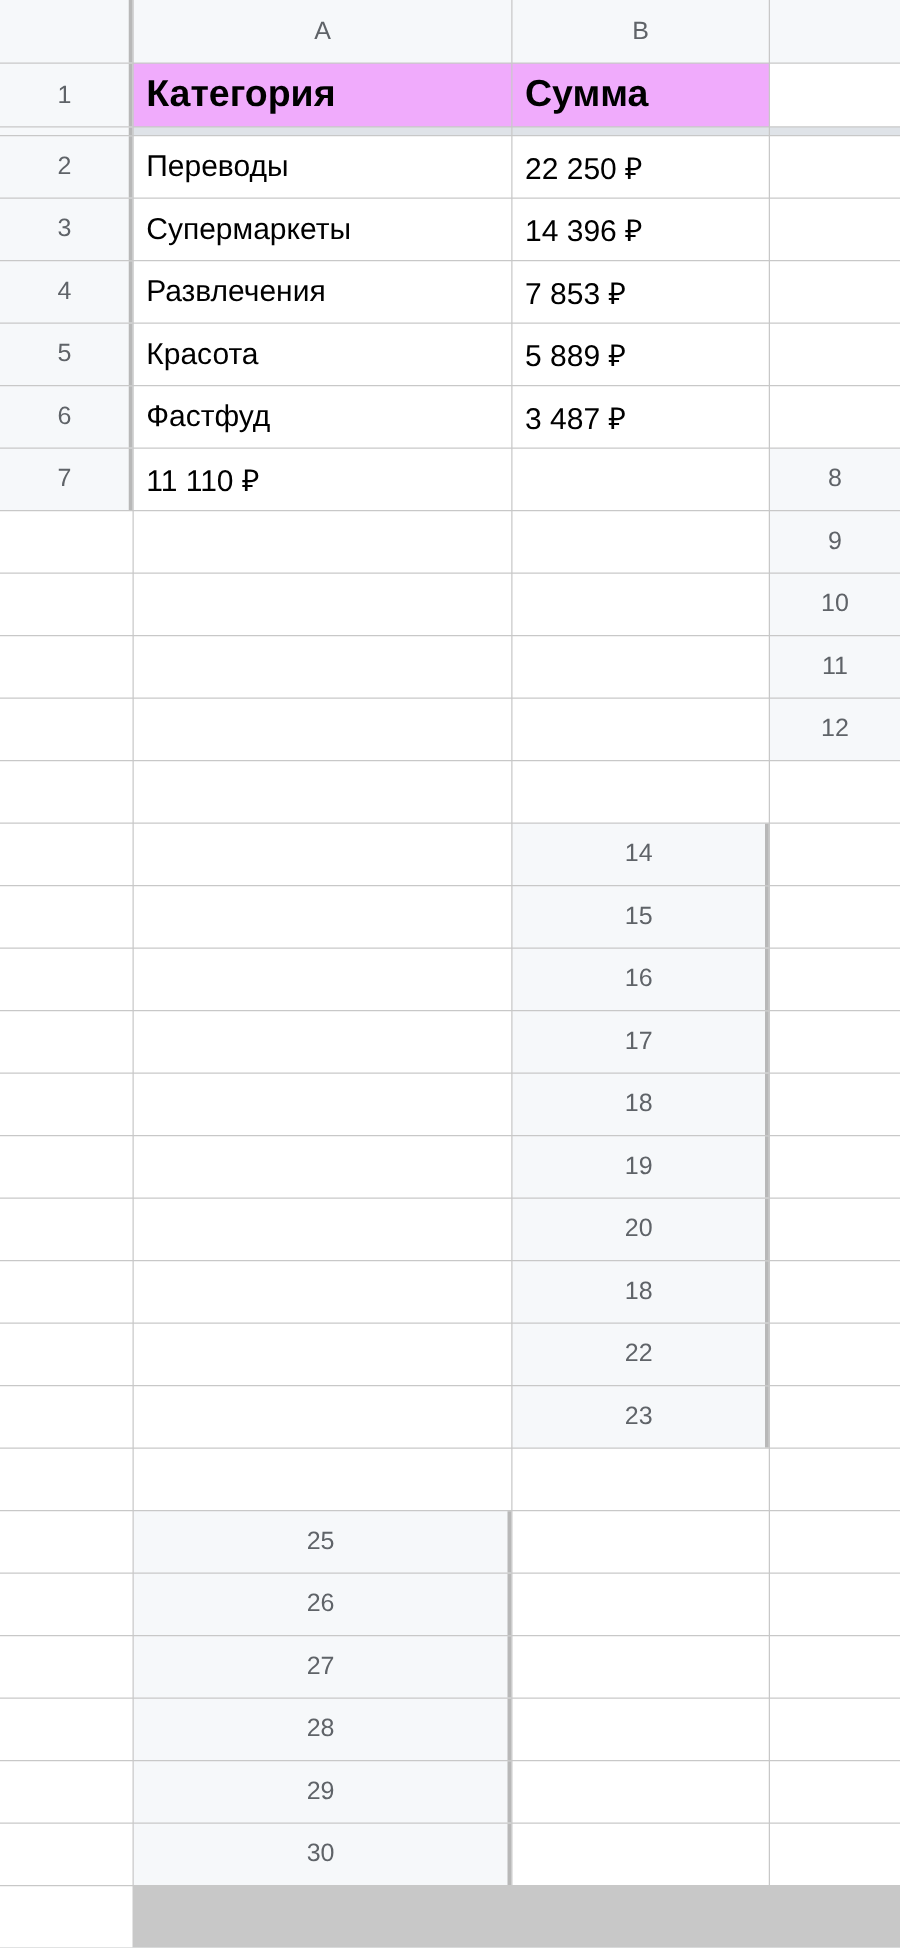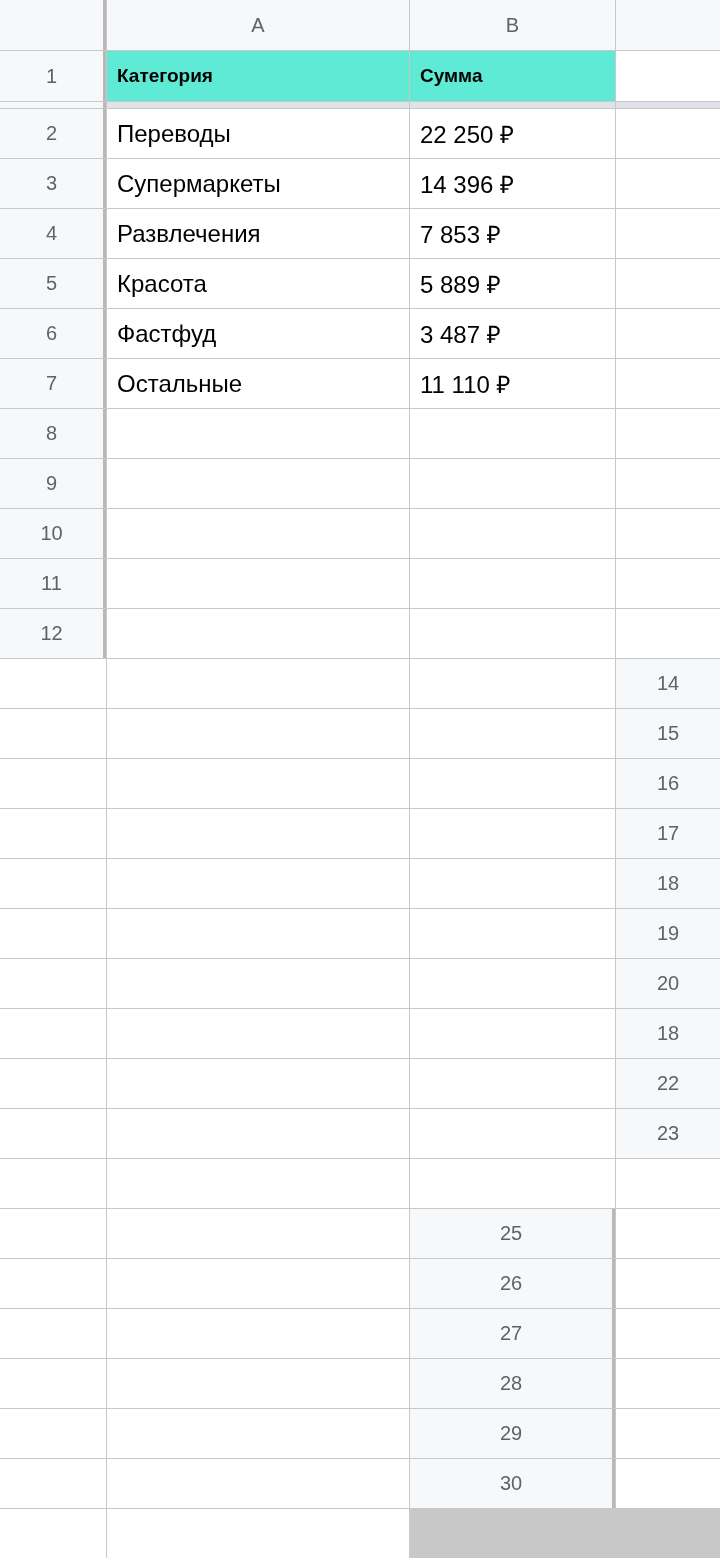--- a/index.html
+++ b/index.html
@@ -67,23 +67,23 @@
       background: #dfe3e8;
     }
     .sep-header {
       background: #f6f8fa;
       border-right: 3px solid #b8b8b8;
     }
     .row-data {
       height: 49px;
     }
     .header-cell {
-      background: #5eead4;
+      background: #f0abfc;
       font-weight: 700;
-      font-size: 19px;
+      font-size: 30px;
     }
     .last-col {
       background: #ffffff;
     }
     .header-last-col {
       background: #ffffff;
     }
   </style>
 </head>
 <body>
@@ -124,21 +124,20 @@
   <div class="cell row-data">Красота</div>
   <div class="cell row-data">5 889 ₽</div>
   <div class="cell row-data last-col"></div>
 
   <div class="row-header row-data">6</div>
   <div class="cell row-data">Фастфуд</div>
   <div class="cell row-data">3 487 ₽</div>
   <div class="cell row-data last-col"></div>
 
   <div class="row-header row-data">7</div>
-  <div class="cell row-data">Остальные</div>
   <div class="cell row-data">11 110 ₽</div>
   <div class="cell row-data last-col"></div>
 
   <div class="row-header row-data">8</div>
   <div class="cell row-data"></div>
   <div class="cell row-data"></div>
   <div class="cell row-data last-col"></div>
 
   <div class="row-header row-data">9</div>
   <div class="cell row-data"></div>

